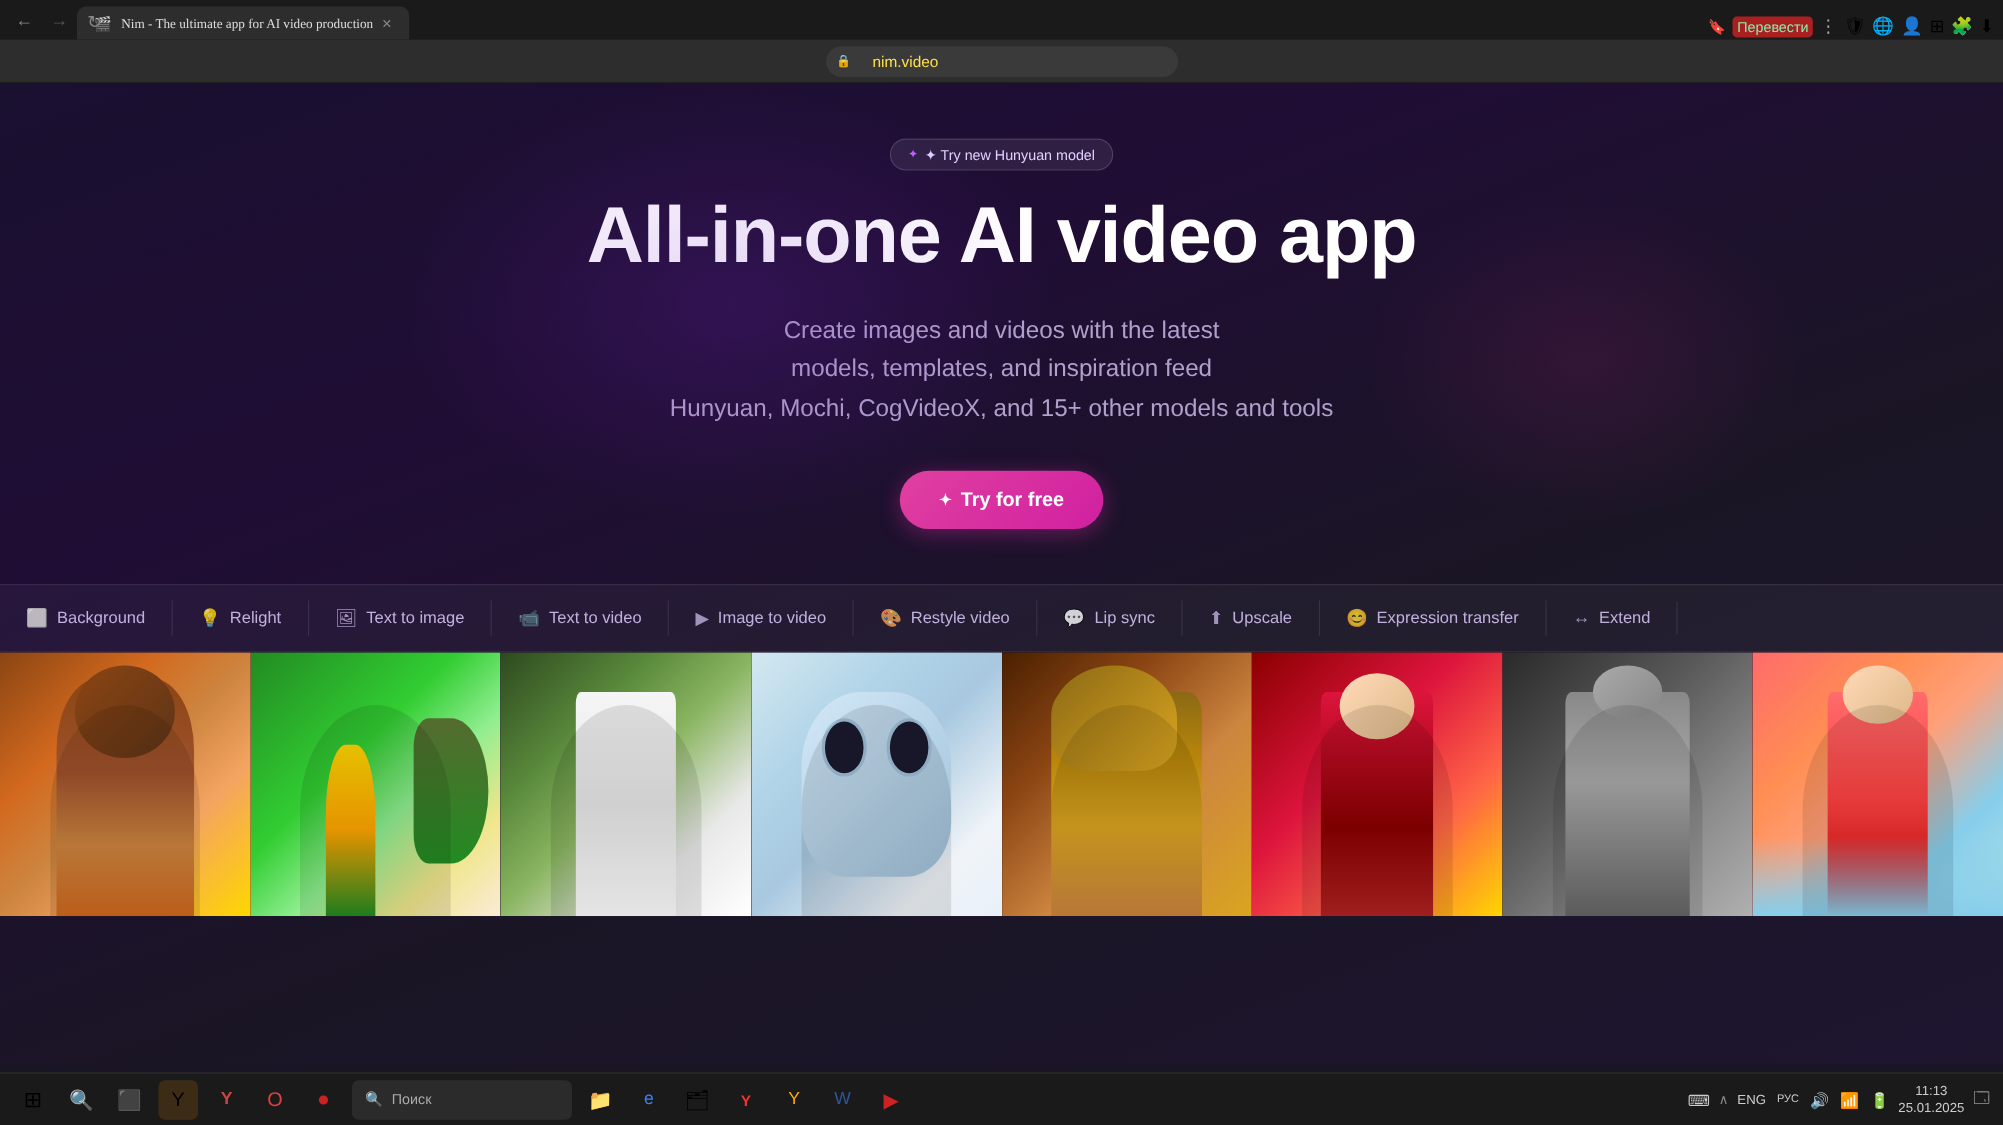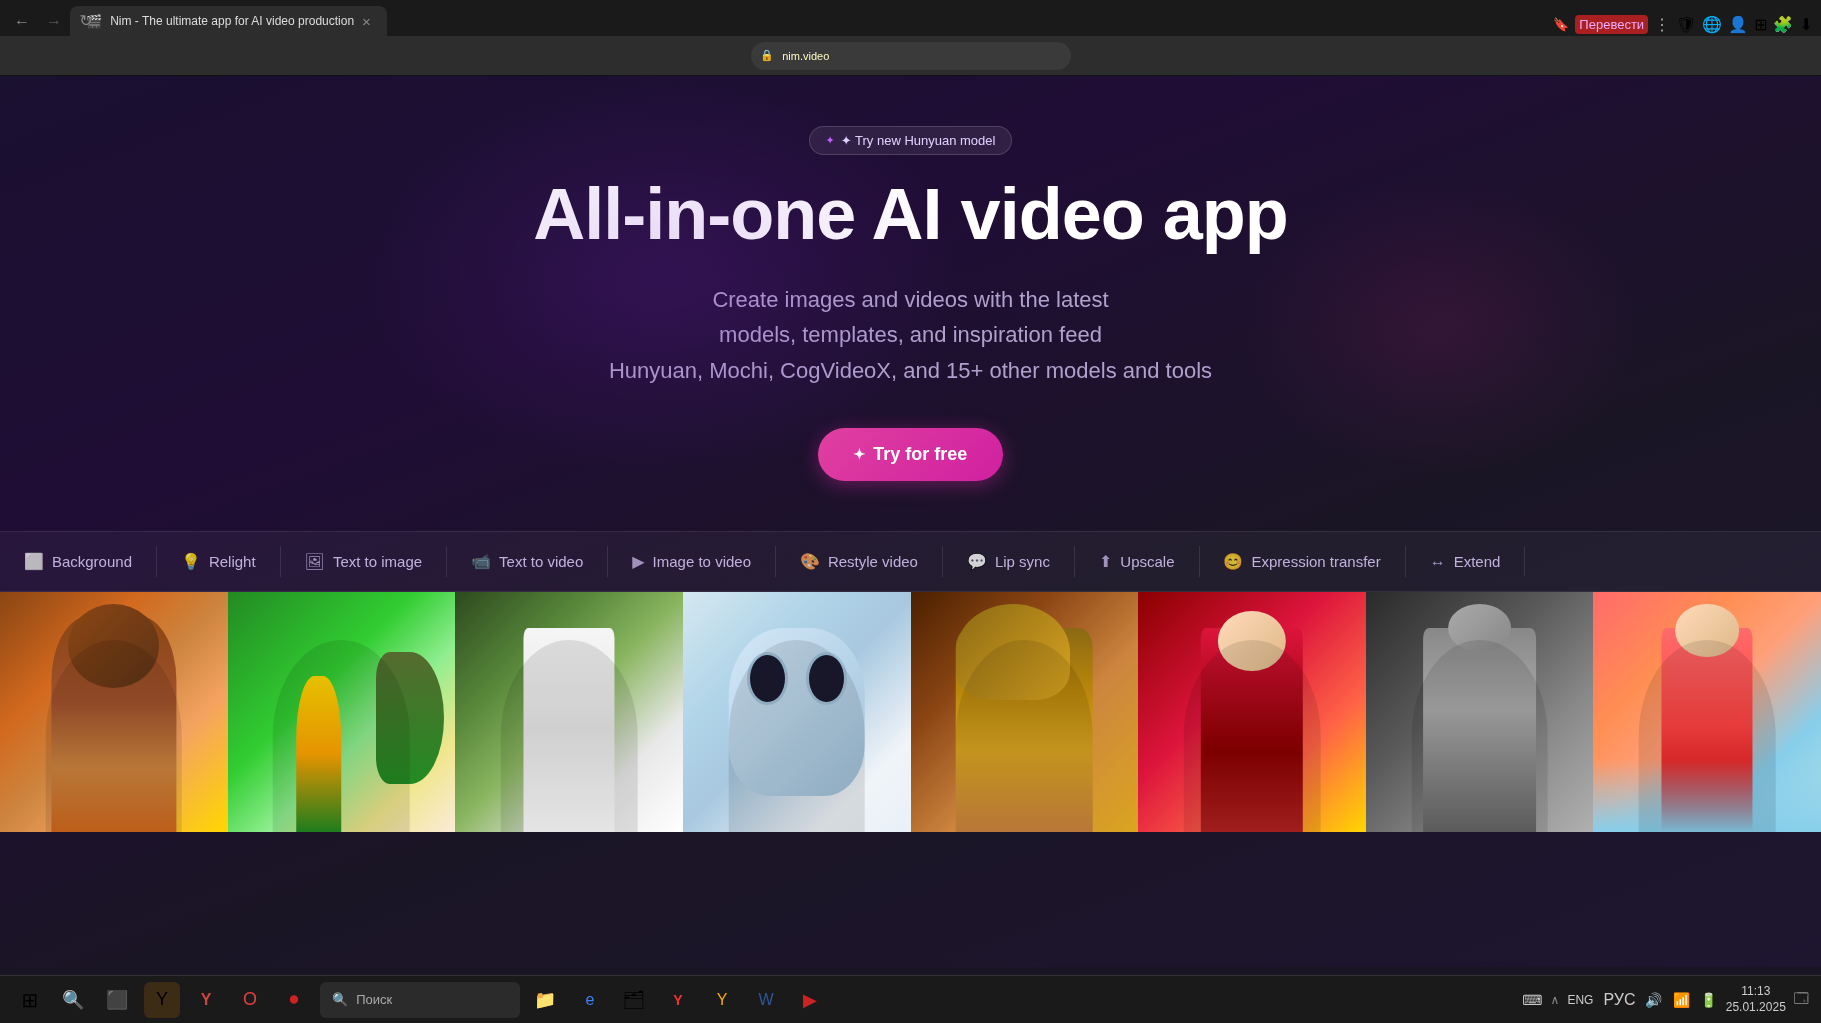--- a/index.html
+++ b/index.html
@@ -360,22 +360,23 @@
       background: #3a3a3a;
       border-radius: 14px;
       display: flex;
       align-items: center;
       padding: 0 10px;
       gap: 8px;
       margin: 0 auto;
     }
 
     .url-text {
-      color: #fef9c3;
-      font-size: 11px;
+      color: #fde047;
+      font-size: 14px;
+      margin-left: 11px;
     }
 
     .lock-icon {
       color: #888;
       font-size: 11px;
     }
   </style>
 </head>
 <body>
 
@@ -383,27 +384,27 @@
 
   <div class="tabs-row">
 
     <div style="position:absolute;left:8px;top:6px;display:flex;gap:4px;align-items:center;">
       <button class="nav-btn" style="color:#888;">←</button>
       <button class="nav-btn" style="color:#555;">→</button>
       <button class="nav-btn" style="color:#888;">↻</button>
     </div>
     <div class="active-tab">
       <span style="font-size:13px;">🎬</span>
-      <span style="overflow:hidden;text-overflow:ellipsis;white-space:nowrap;max-width:300px;">Nim - The ultimate app for AI video production</span>
+      <span style="overflow:hidden;text-overflow:ellipsis;white-space:nowrap;max-width:300px;font-family:Liberation Serif, serif;">Nim - The ultimate app for AI video production</span>
       <span style="margin-left:auto;color:#888;cursor:pointer;font-size:15px;">×</span>
     </div>
 
     <div style="margin-left:auto;display:flex;align-items:center;gap:6px;padding-right:8px;padding-bottom:2px;">
       <span style="color:#aaa;font-size:13px;cursor:pointer;">🔖</span>
-      <span style="color:#f0abfc;font-size:13px;cursor:pointer;background:#aa2020;border-radius:4px;padding:2px 4px;">Перевести</span>
+      <span style="color:#86efac;font-size:13px;cursor:pointer;background:#aa2020;border-radius:4px;padding:2px 4px;">Перевести</span>
       <span style="color:#aaa;font-size:16px;cursor:pointer;">⋮</span>
       <span style="font-size:16px;cursor:pointer;">🛡</span>
       <span style="font-size:16px;cursor:pointer;">🌐</span>
       <span style="font-size:16px;cursor:pointer;">👤</span>
       <span style="font-size:16px;cursor:pointer;">⊞</span>
       <span style="font-size:16px;cursor:pointer;">🧩</span>
       <span style="font-size:16px;cursor:pointer;">⬇</span>
     </div>
   </div>
 
@@ -580,21 +581,21 @@
     <div class="taskbar-icon" style="color:#ee3333;font-size:14px;font-weight:bold;">Y</div>
     <div class="taskbar-icon" style="color:#ffaa00;font-size:16px;">Y</div>
     <div class="taskbar-icon" style="color:#2b579a;font-size:16px;">W</div>
     <div class="taskbar-icon" style="color:#cc2222;font-size:18px;">▶</div>
 
     <div class="taskbar-right">
       <span style="font-size:14px;">⌨</span>
       <span style="font-size:12px;color:#888;">∧</span>
       <div class="system-tray">
         <span style="font-size:12px;color:#ccc;">ENG</span>
-        <span style="font-size:16px;color:#ccc;">РУС</span>
+        <span style="font-size:10px;color:#ccc;">РУС</span>
         <span style="font-size:14px;">🔊</span>
         <span style="font-size:14px;">📶</span>
         <span style="font-size:14px;">🔋</span>
       </div>
       <div class="clock">
         <div>11:13</div>
         <div>25.01.2025</div>
       </div>
       <span style="font-size:14px;">🗔</span>
     </div>

